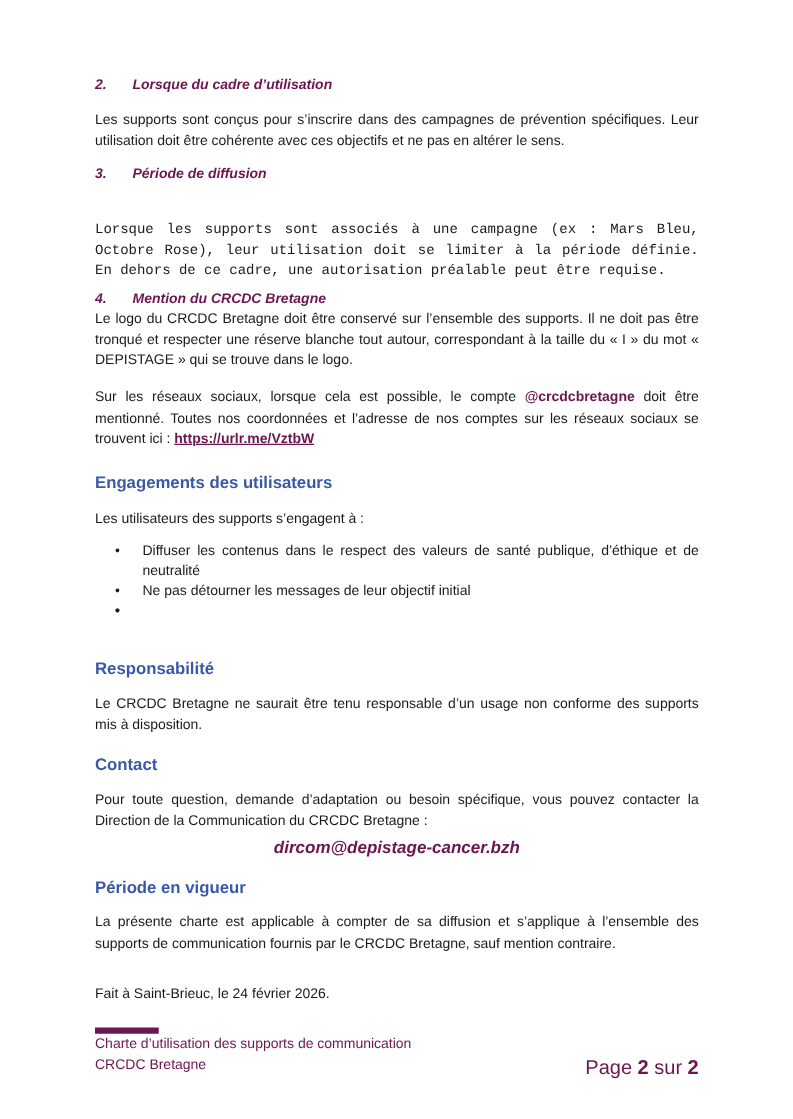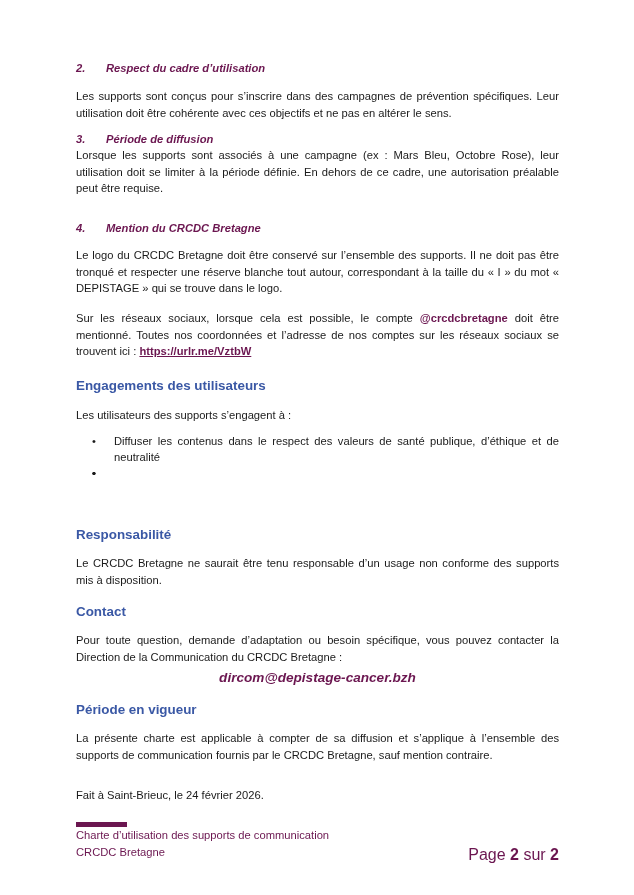--- a/index.html
+++ b/index.html
@@ -21,40 +21,40 @@
     .footer-line { position: absolute; left: 76px; color: #6b1650; font-size: 11.2px; }
     .footer-page { position: absolute; right: 75px; top: 846px; color: #6b1650; font-size: 16px; }
     .footer-page b { font-weight: bold; }
   </style>
 </head>
 <body>
 
 <div class="page">
 
   <div class="sub" style="top:62px;">
-    <span class="num">2.</span><span>Respect du cadre d’utilisation</span>
+    <span class="num">2.</span><span>Lorsque du cadre d’utilisation</span>
   </div>
   <div class="para" style="top:88px;">Les supports sont conçus pour s’inscrire dans des campagnes de prévention spécifiques. Leur utilisation doit être cohérente avec ces objectifs et ne pas en altérer le sens.</div>
 
   <div class="sub" style="top:133px;">
     <span class="num">3.</span><span>Période de diffusion</span>
   </div>
-  <div class="para" style="top:147px;">Lorsque les supports sont associés à une campagne (ex : Mars Bleu, Octobre Rose), leur utilisation doit se limiter à la période définie. En dehors de ce cadre, une autorisation préalable peut être requise.</div>
+  <div class="para" style="top:176px;font-family:Liberation Mono, monospace;">Lorsque les supports sont associés à une campagne (ex : Mars Bleu, Octobre Rose), leur utilisation doit se limiter à la période définie. En dehors de ce cadre, une autorisation préalable peut être requise.</div>
 
-  <div class="sub" style="top:222px;">
+  <div class="sub" style="top:233px;">
     <span class="num">4.</span><span>Mention du CRCDC Bretagne</span>
   </div>
   <div class="para" style="top:247px;">Le logo du CRCDC Bretagne doit être conservé sur l’ensemble des supports. Il ne doit pas être tronqué et respecter une réserve blanche tout autour, correspondant à la taille du « I » du mot « DEPISTAGE » qui se trouve dans le logo.</div>
   <div class="para" style="top:310px;"><span>Sur les réseaux sociaux, lorsque cela est possible, le compte </span><span class="accent">@crcdcbretagne</span><span> doit être mentionné. Toutes nos coordonnées et l’adresse de nos comptes sur les réseaux sociaux se trouvent ici : </span><span class="link">https://urlr.me/VztbW</span></div>
 
   <div class="h2" style="top:378px;">Engagements des utilisateurs</div>
   <div class="para" style="top:407px;">Les utilisateurs des supports s’engagent à :</div>
   <ul class="bullets" style="top:433px;">
     <li><span class="dot">•</span><span>Diffuser les contenus dans le respect des valeurs de santé publique, d’éthique et de neutralité</span></li>
-    <li><span class="dot">•</span></li>
+    <li><span class="dot">•</span><span>Ne pas détourner les messages de leur objectif initial</span></li>
     <li><span class="dot">•</span></li>
     <li><span class="dot">•</span></li>
   </ul>
 
   <div class="h2" style="top:527px;">Responsabilité</div>
   <div class="para" style="top:555px;">Le CRCDC Bretagne ne saurait être tenu responsable d’un usage non conforme des supports mis à disposition.</div>
 
   <div class="h2" style="top:604px;">Contact</div>
   <div class="para" style="top:632px;">Pour toute question, demande d’adaptation ou besoin spécifique, vous pouvez contacter la Direction de la Communication du CRCDC Bretagne :</div>
   <div class="email" style="top:670px;">dircom@depistage-cancer.bzh</div>

